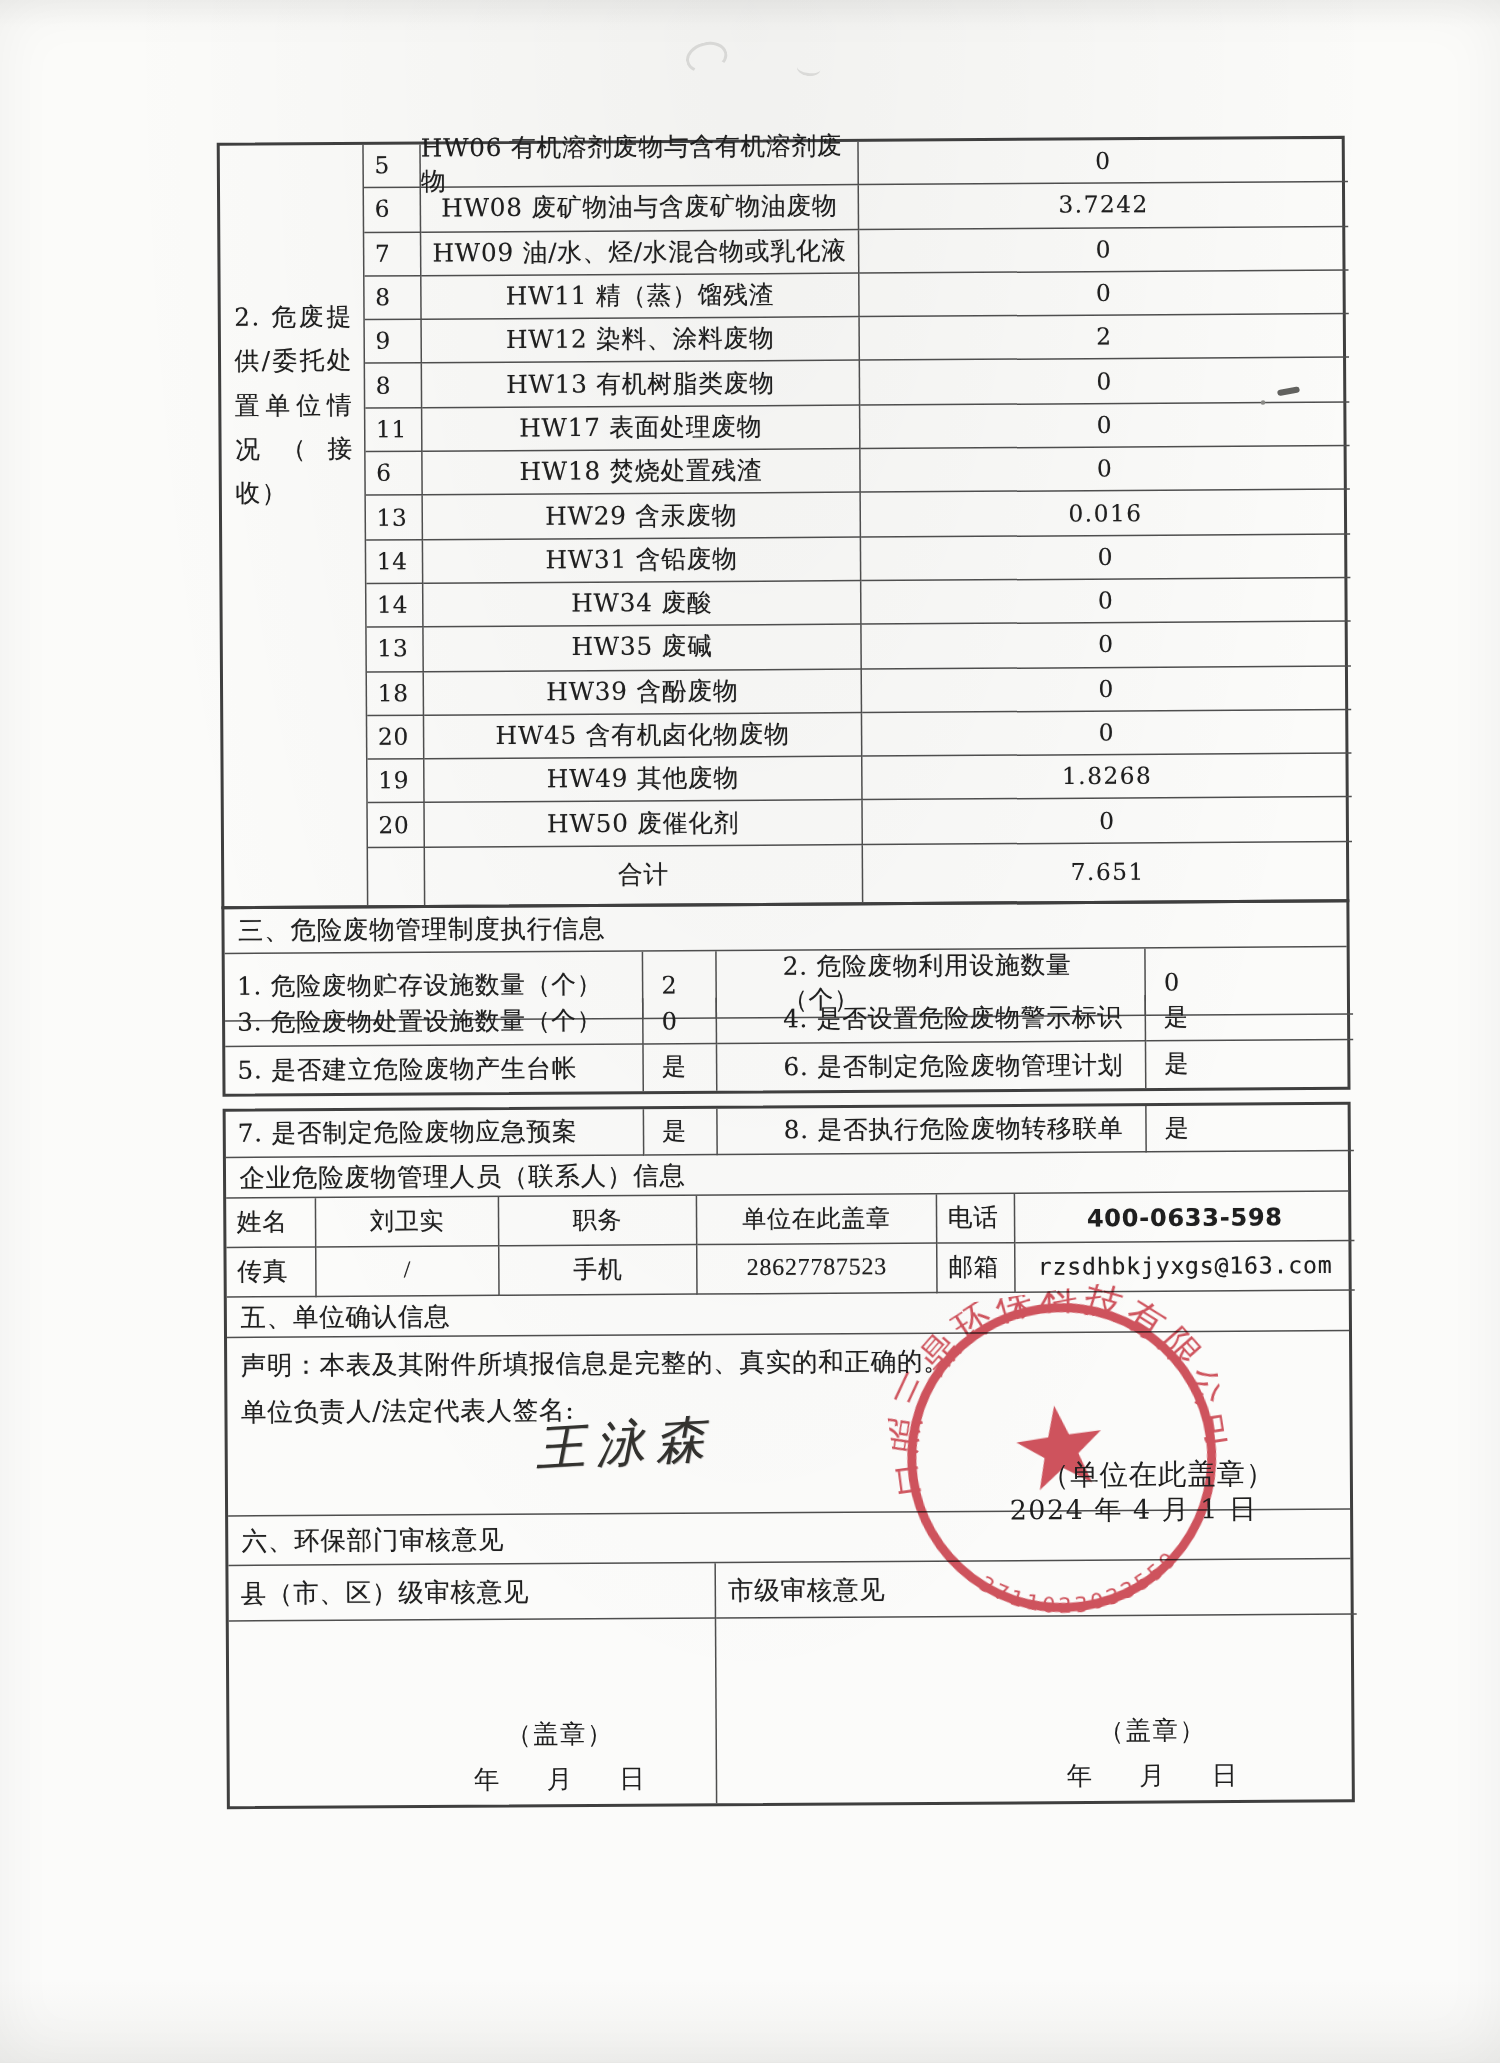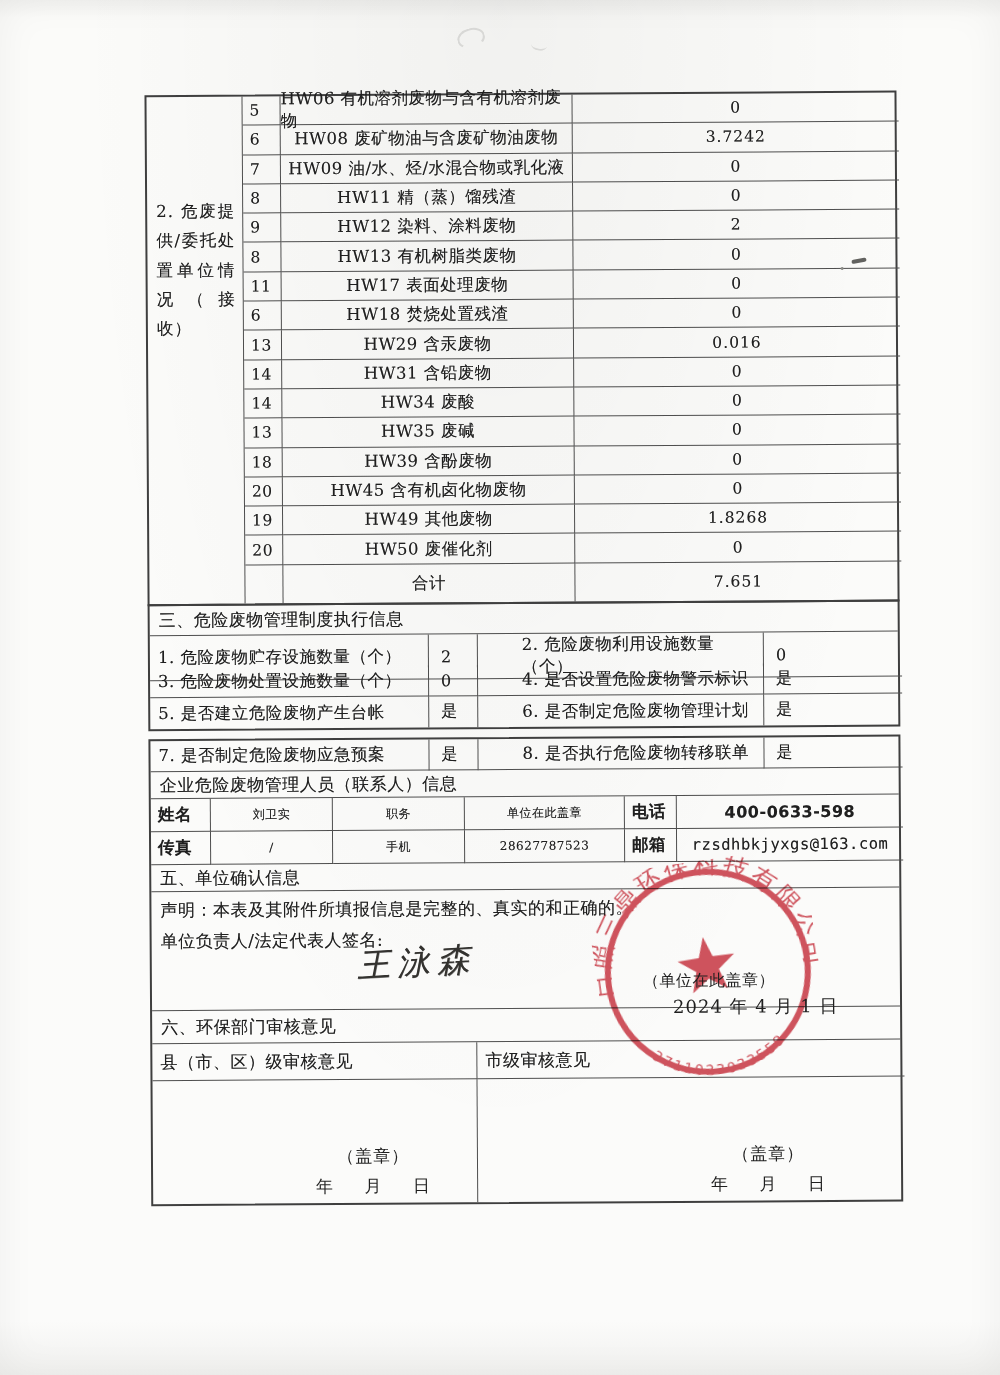--- a/index.html
+++ b/index.html
@@ -50,34 +50,34 @@
   .s3l.ind { padding-left:44px; }
   .s3v { border-right:1.4px solid #4e4e4e; padding-left:12px; font-size:16px; }
   .s3v.end { border-right:none; }
 
   
   .tbl-c { top:737px; }
   .rowH27 { height:27px; }
   .c-row { display:grid; grid-template-columns:60px 122px 132px 160px 52px 226px; height:33px; }
   .c-row > div { border-bottom:1.4px solid #4e4e4e; border-right:1.4px solid #4e4e4e; }
   .c-row > div:last-child { border-right:none; }
-  .cl { padding-left:7px;font-weight:bold; }
-  .cv { justify-content:center; font-size:12px; }
+  .cl { padding-left:7px; }
+  .cv { justify-content:center; font-size:16px;font-family:Liberation Serif, serif; }
   .cv.phone { font-family:"DejaVu Sans","Liberation Sans",sans-serif; font-weight:bold; font-size:16px; letter-spacing:0.5px; }
   .cv.mono { font-family:"DejaVu Sans Mono","Liberation Mono",monospace; font-size:15.5px; letter-spacing:0.5px; }
 
   .decl { position:relative; height:119px; border-bottom:1.4px solid #4e4e4e; box-sizing:border-box; padding:7px 10px 0 9px; }
   .decl p { margin:0 0 8px 0; font-size:17px; letter-spacing:0.5px; text-shadow:0 0 0.5px rgba(20,20,20,0.45); }
   .signature {
     position:absolute; left:205px; top:50px;
     font-size:33px; font-style:italic; letter-spacing:7px;
     color:#33322f; transform:rotate(-3deg);
     text-shadow:0.4px 0.4px 0.6px rgba(40,40,40,0.55);
   }
-  .seal-hint { position:absolute; left:491px; top:82px; font-size:16px; letter-spacing:0.5px; z-index:6; }
+  .seal-hint { position:absolute; left:542px; top:82px; font-size:19px; letter-spacing:0.5px; z-index:6; }
   .stamp-date { position:absolute; left:521px; top:106px; font-size:18px; letter-spacing:1px; z-index:6; }
 
   .rv-hdr { display:grid; grid-template-columns:325px 427px; height:37px; }
   .rv-hdr > div { border-bottom:1.4px solid #4e4e4e; border-right:1.4px solid #4e4e4e; padding-left:8px; font-size:17px; }
   .rv-hdr > div:last-child { border-right:none; }
   .rv-body { display:grid; grid-template-columns:325px 427px; height:123px; }
   .rv-cell { position:relative; border-right:1.4px solid #4e4e4e; box-sizing:border-box; }
   .rv-cell:last-child { border-right:none; }
   .stamp-block { position:absolute; bottom:5px; left:46%; width:44%; text-align:center; }
   .stamp-block .l1 { font-size:17px; letter-spacing:1px; }

